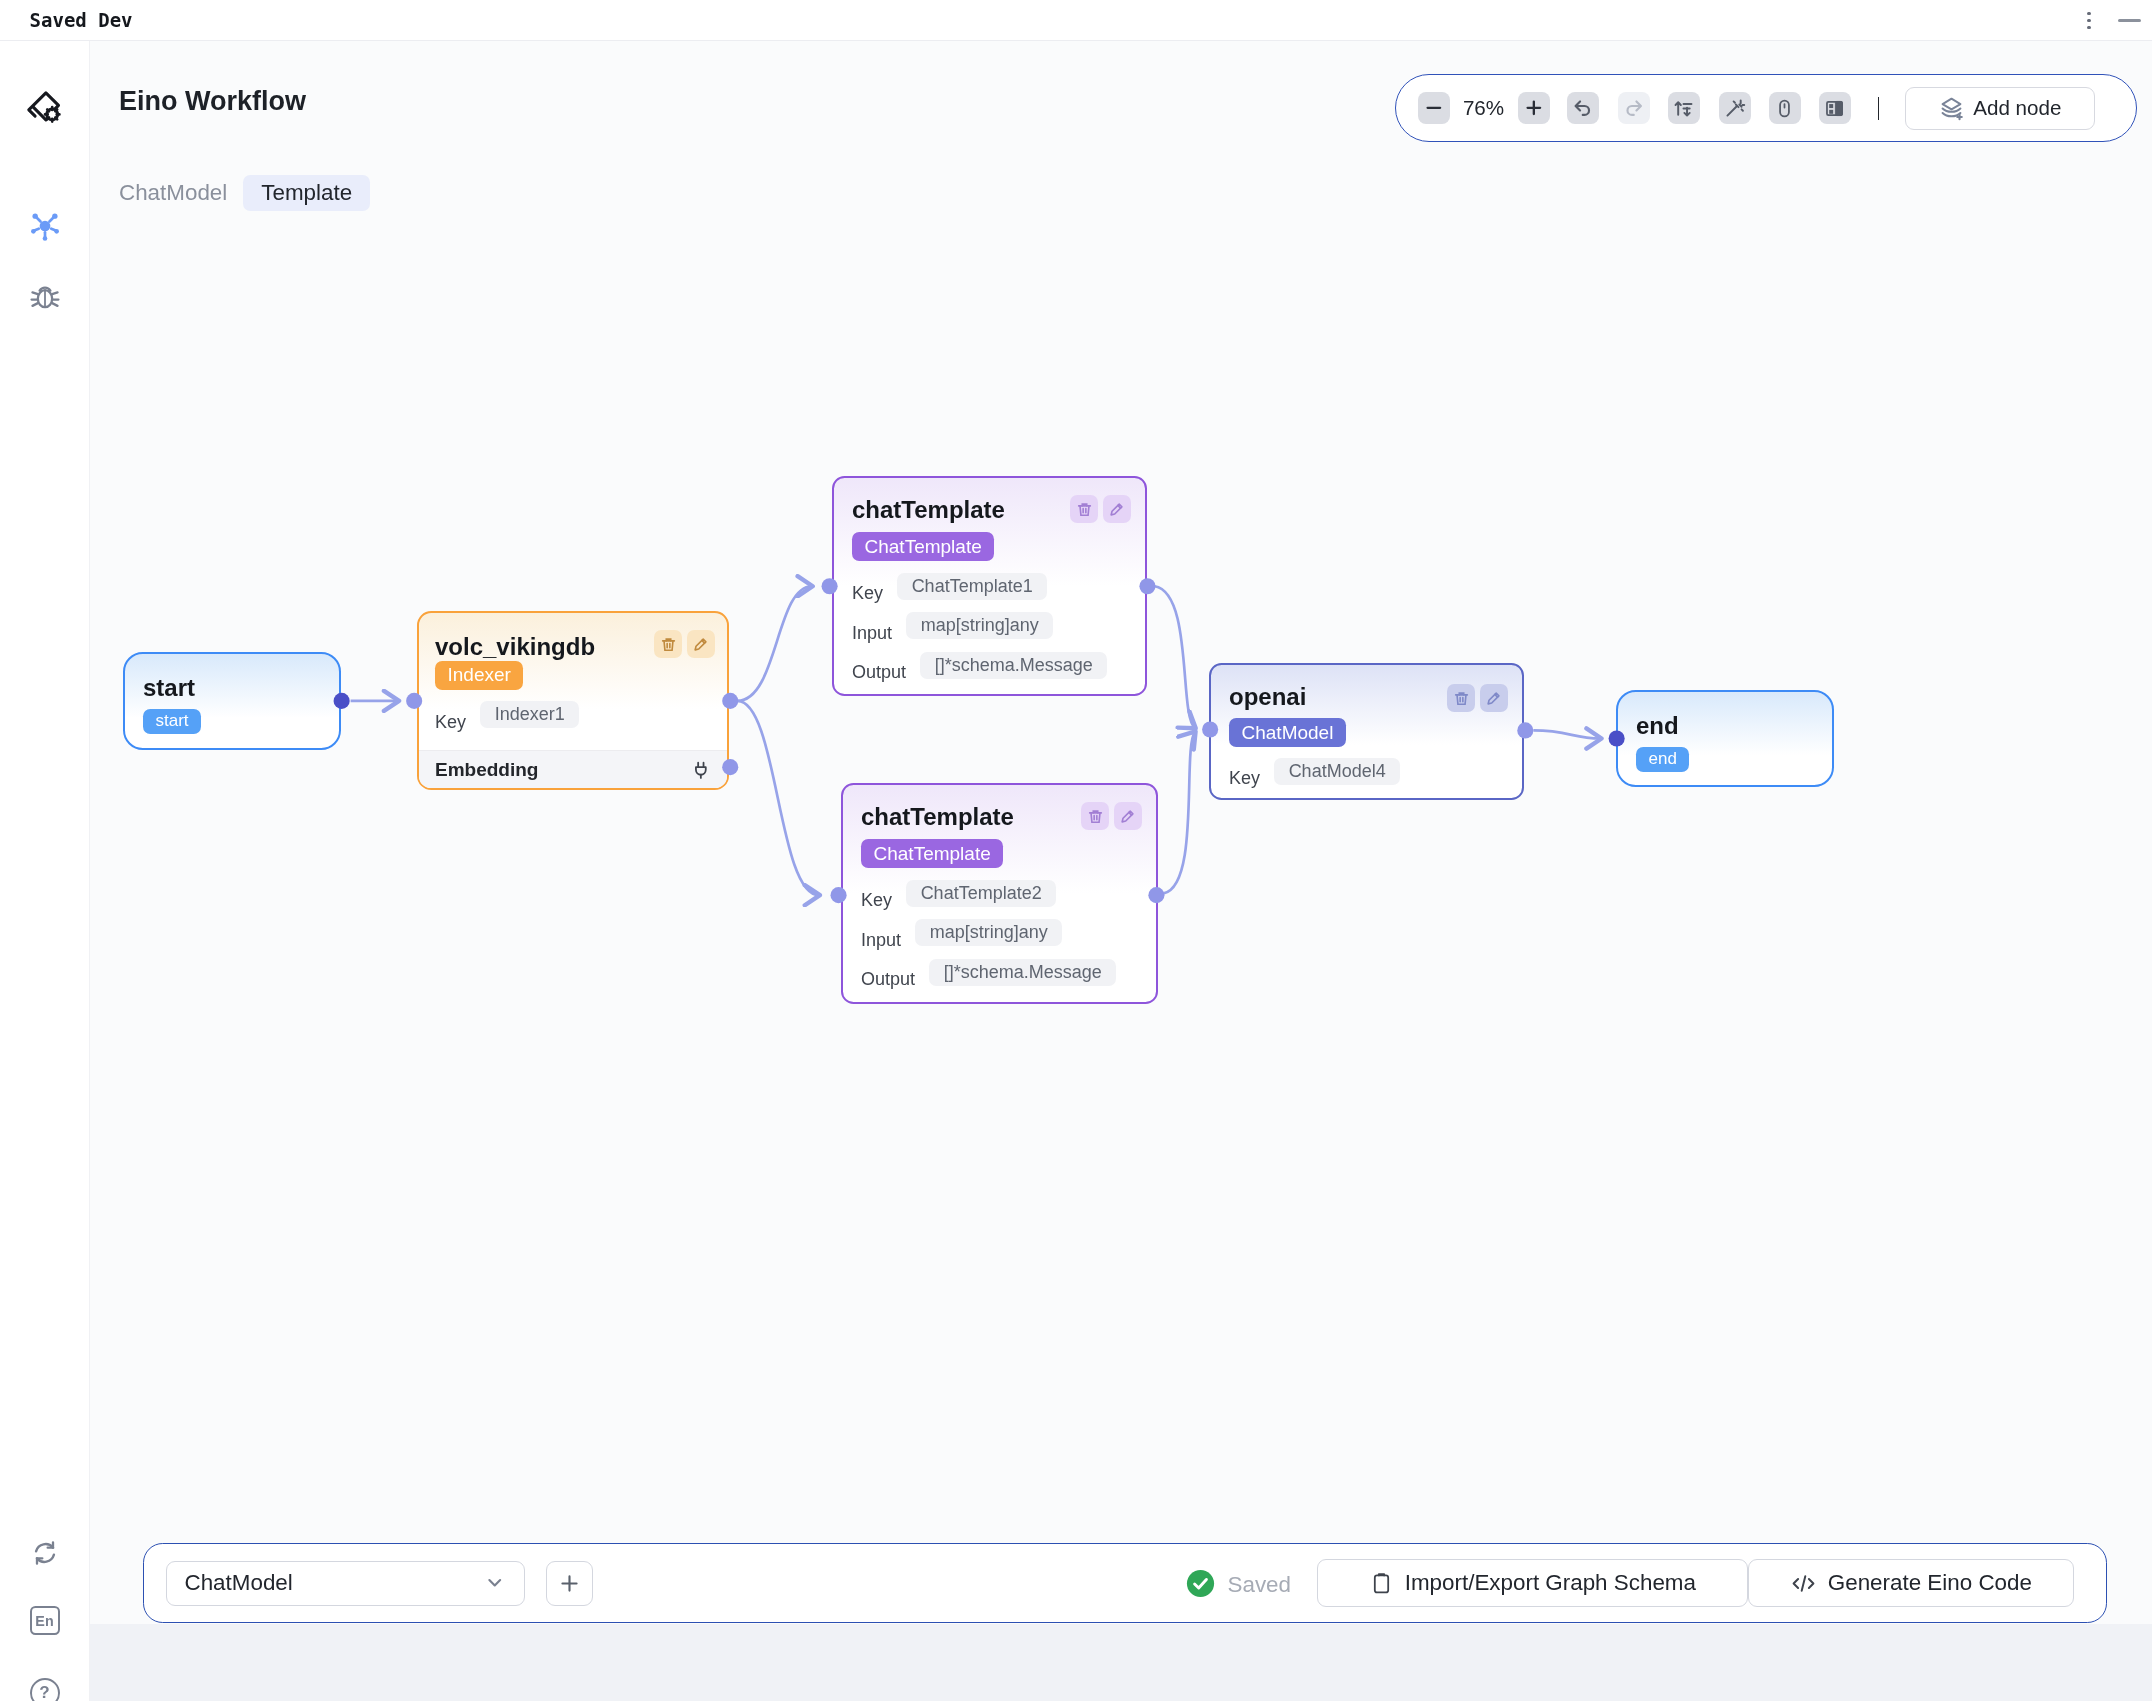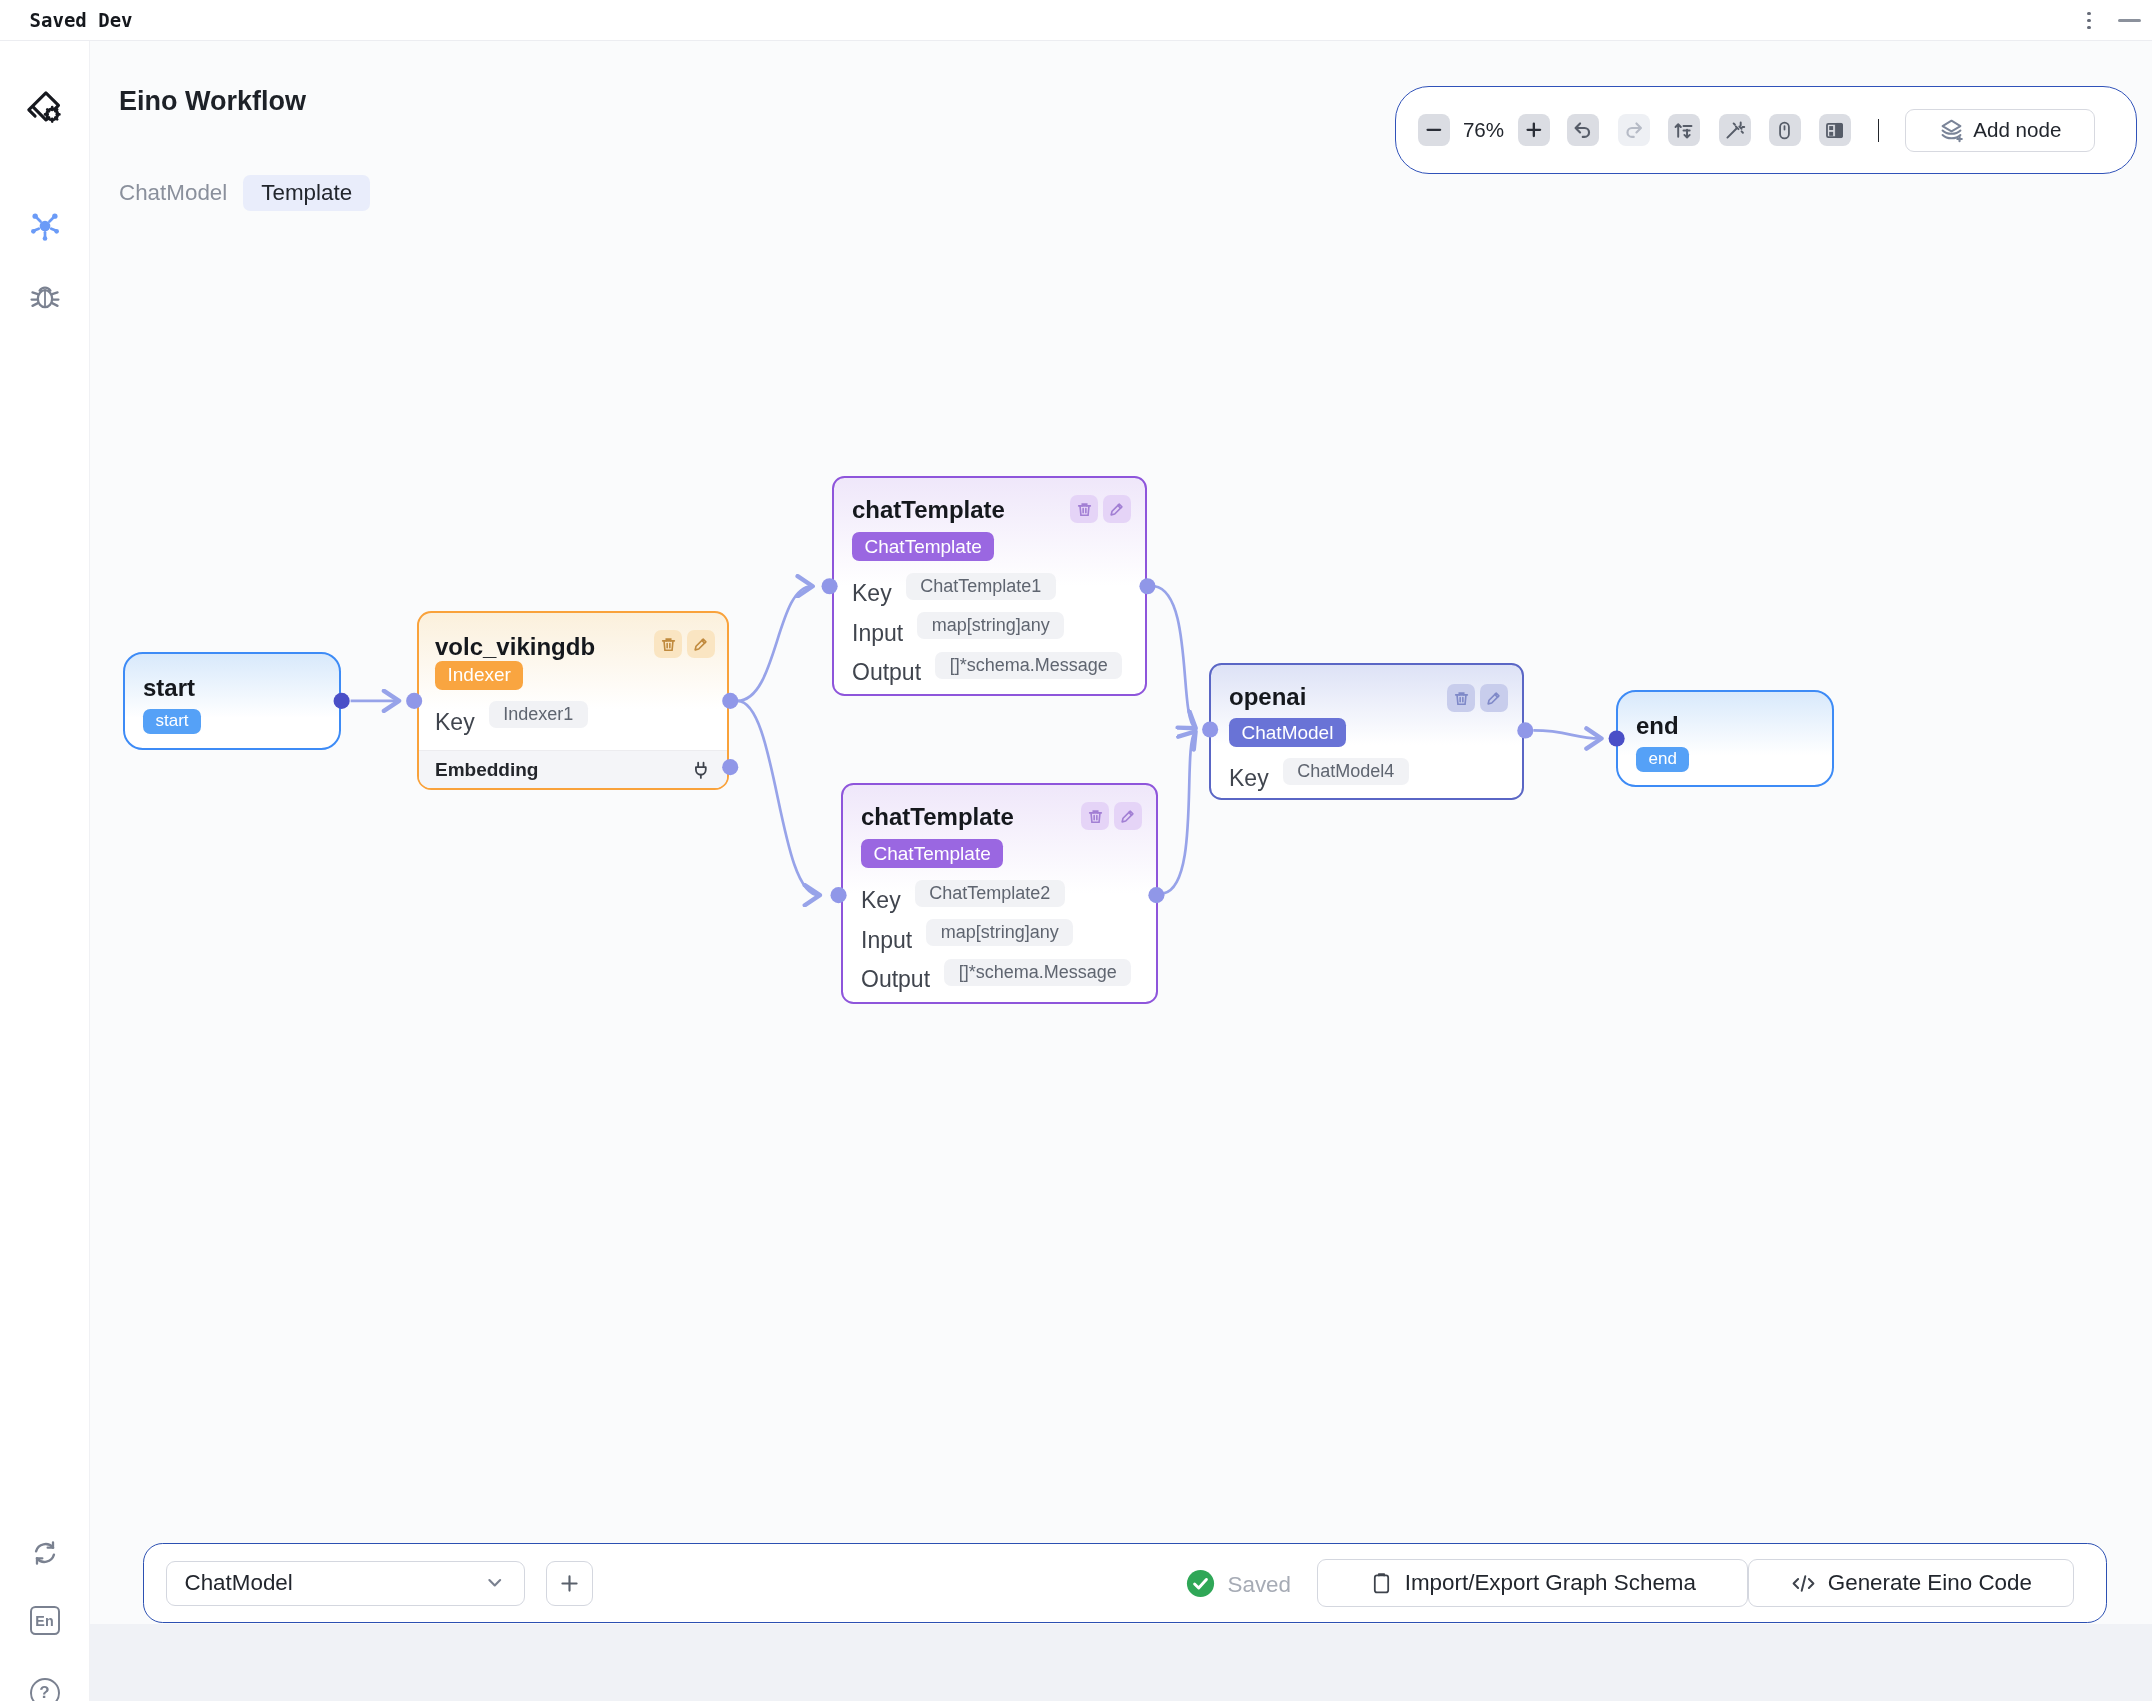--- a/index.html
+++ b/index.html
@@ -31,38 +31,38 @@
   .footer-band { position:absolute; left:0; top:1583px; width:2063px; height:78px; background:#f0f2f6; }
 
   .page-title { position:absolute; left:29px; top:45px; font-size:27px; font-weight:bold; color:#1d2127; }
 
   .tabs { position:absolute; left:29px; top:134px; display:flex; align-items:center; gap:16px; }
   .tab { font-size:22.4px; height:36px; display:flex; align-items:center; padding:0 18px; border-radius:7.2px; }
   .tab.inactive { color:#8a909c; padding:0; }
   .tab.active { background:#e9edfb; color:#22262d; }
 
   
-  .toolbar { position:absolute; left:1305px; top:33px; width:742px; height:88px; background:#fff;
-             border:1.8px solid #3052b9; border-radius:34px; display:flex; align-items:center; z-index:10;margin-top:12px; }
+  .toolbar { position:absolute; left:1305px; top:33px; width:742px; height:68px; background:#fff;
+             border:1.8px solid #3052b9; border-radius:34px; display:flex; align-items:center; z-index:10; }
   .tb-btn { width:32px; height:32px; border-radius:8px; background:#dbdde3; display:flex; align-items:center;
             justify-content:center; color:#565c68; flex:none; }
   .tb-btn.disabled { background:#eef0f4; color:#b6bbc6; }
   .tb-zoom { width:68px; text-align:center; font-size:20.6px; color:#22262d; flex:none; }
   .tb-divider { width:1.8px; height:23px; background:#23262c; margin:0 0 0 27px; flex:none; }
   .add-node-btn { margin-left:26px; width:190px; height:43px; border:1.3px solid #d7d9e0; border-radius:9px;
                   background:#fff; display:flex; align-items:center; justify-content:center; gap:9px;
                   font-size:20.6px; color:#22262d; flex:none; }
 
   
   .node { position:absolute; border-radius:12.5px; background:#fff; z-index:2; }
   .node .title { font-size:24px; font-weight:bold; color:#15181d; }
   .badge { display:inline-flex; align-items:center; height:29px; padding:0 12.5px; border-radius:7.2px;
            color:#fff; font-size:19px; }
   .row { display:flex; align-items:center; height:27px; }
-  .row .lbl { font-size:23px; color:#40454e; margin-right:14.3px;margin-top:15px; }
+  .row .lbl { font-size:18px; color:#40454e; margin-right:14.3px;margin-top:15px; }
   .chip { height:27px; line-height:27px; padding:0 14.3px; border-radius:7.2px; background:#f1f2f5;
           color:#5f6570; font-size:18px; white-space:nowrap; }
   .node-actions { position:absolute; display:flex; gap:4.5px; }
   .act-btn { width:28px; height:28px; border-radius:7.2px; display:flex; align-items:center; justify-content:center; }
 
   .node-start, .node-end { border:2.2px solid #3d8bf6; border-radius:19.7px;
        background:linear-gradient(180deg,#d8e9fb 0%,#ffffff 68%); padding:19.7px 0 0 18px; }
   .badge-blue { background:#55a1f7; height:25px; font-size:17px; border-radius:7.2px; }
 
   .node-volc { border:2.2px solid #f9a23b; border-radius:14.3px;

